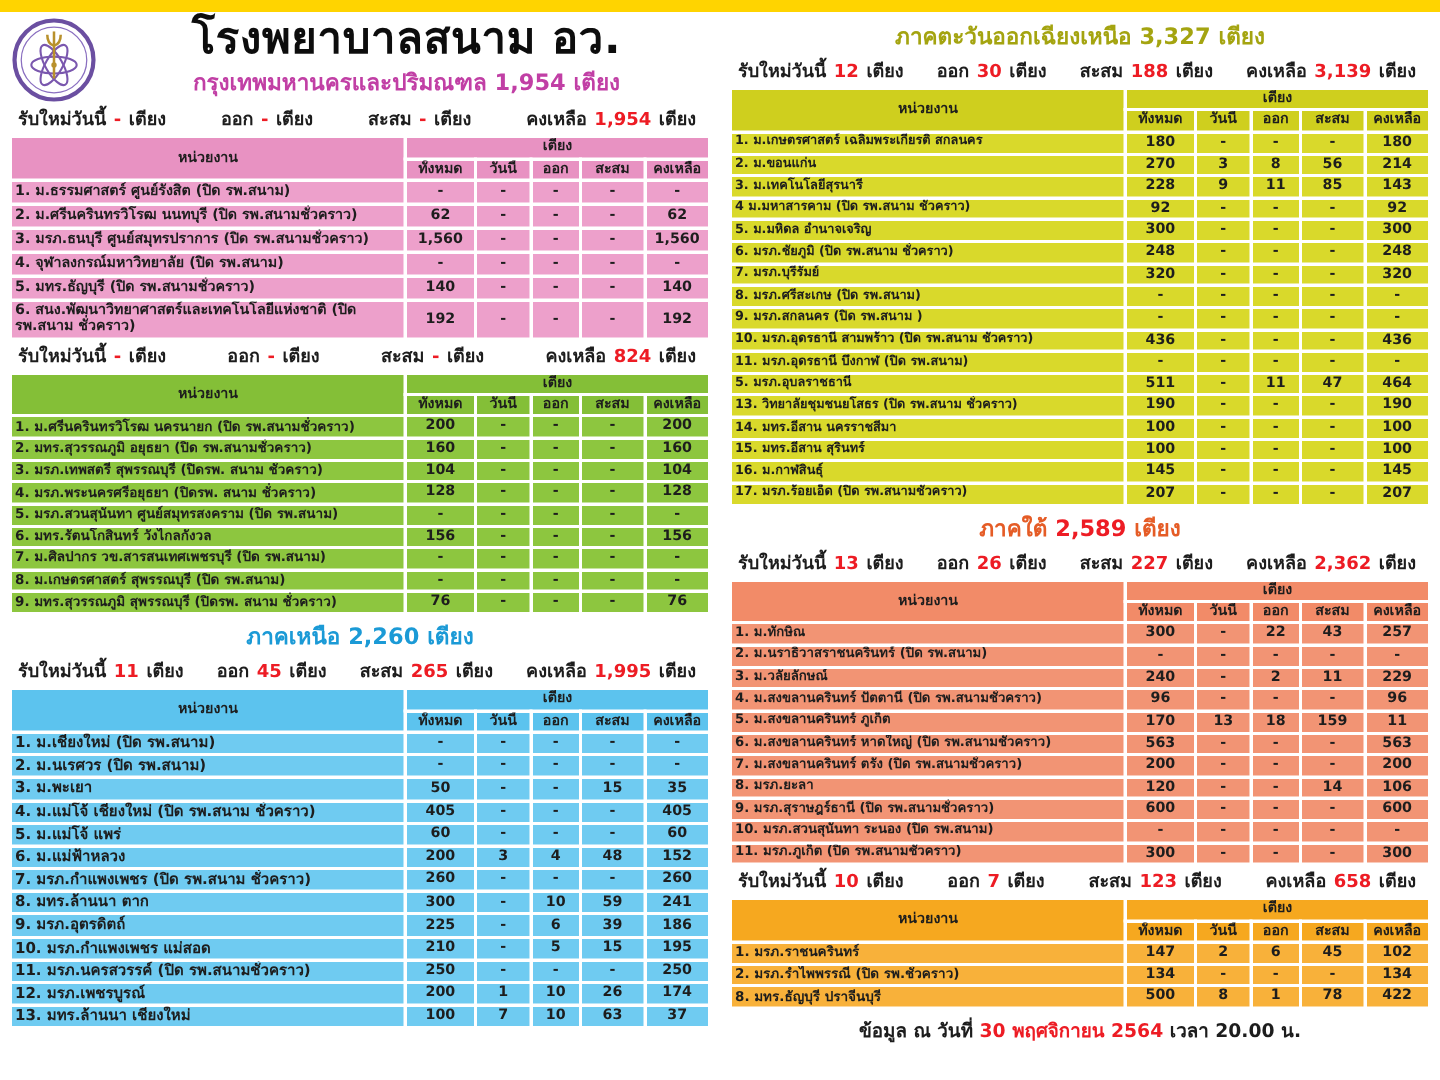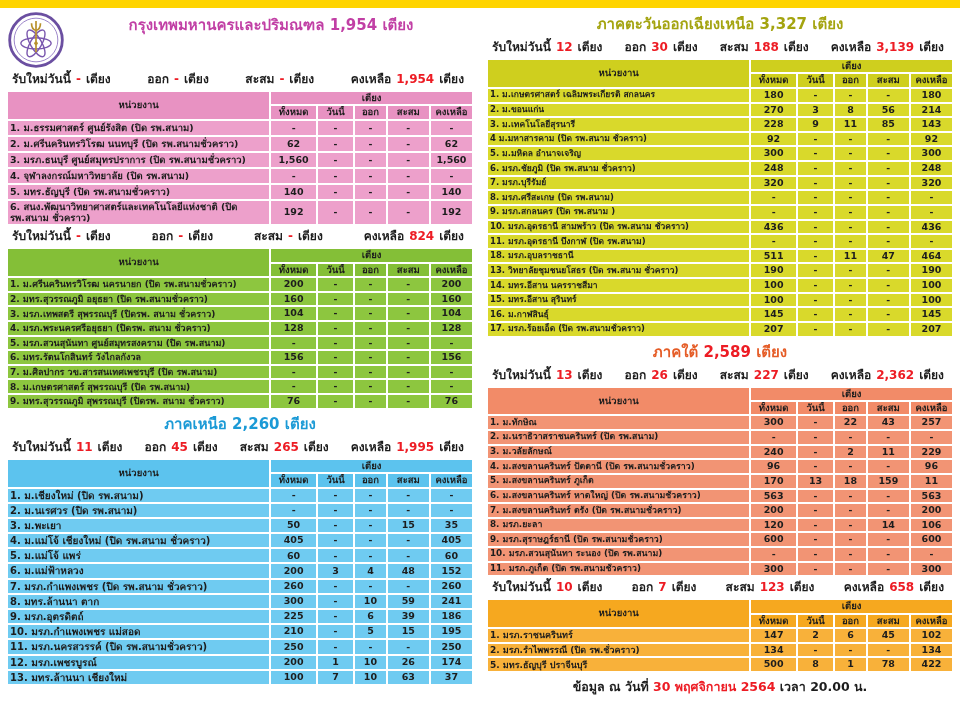--- a/index.html
+++ b/index.html
@@ -62,20 +62,21 @@
             <ellipse cx="50" cy="56" rx="27" ry="10" transform="rotate(60 50 56)"></ellipse>
             <ellipse cx="50" cy="56" rx="27" ry="10" transform="rotate(-60 50 56)"></ellipse>
           </g>
           <g stroke="#b8912c" stroke-width="3" fill="none">
             <path d="M50 16 V72"></path>
             <path d="M42 20 q0 11 8 13 q8 -2 8 -13"></path>
           </g>
           <circle cx="50" cy="56" r="3.2" fill="#b8912c"></circle>
         </svg>
         <div class="hdr-text">
+          <div class="main-title">โรงพยาบาลสนาม อว.</div>
           <div class="bkk-title region-title">
             <span class="rt-name">กรุงเทพมหานครและปริมณฑล</span>
             <span class="rt-total">1,954</span>
             <span class="rt-bed">เตียง</span>
           </div>
         </div>
       </div>
       <div class="stat-line">
         <span class="sg"><span>รับใหม่วันนี้</span><span class="sg-v">-</span><span>เตียง</span></span>
         <span class="sg"><span>ออก</span><span class="sg-v">-</span><span>เตียง</span></span>
@@ -526,21 +527,21 @@
             </tr>
             <tr>
               <td class="name">11. มรภ.อุดรธานี  บึงกาฬ  (ปิด รพ.สนาม)</td>
               <td class="val">-</td>
               <td class="val">-</td>
               <td class="val">-</td>
               <td class="val">-</td>
               <td class="val">-</td>
             </tr>
             <tr>
-              <td class="name">18. มรภ.อุบลราชธานี</td>
+              <td class="name">5. มรภ.อุบลราชธานี</td>
               <td class="val">511</td>
               <td class="val">-</td>
               <td class="val">11</td>
               <td class="val">47</td>
               <td class="val">464</td>
             </tr>
             <tr>
               <td class="name">13. วิทยาลัยชุมชนยโสธร  (ปิด รพ.สนาม ชั่วคราว)</td>
               <td class="val">190</td>
               <td class="val">-</td>
@@ -751,21 +752,21 @@
             </tr>
             <tr>
               <td class="name">2. มรภ.รำไพพรรณี (ปิด รพ.ชั่วคราว)</td>
               <td class="val">134</td>
               <td class="val">-</td>
               <td class="val">-</td>
               <td class="val">-</td>
               <td class="val">134</td>
             </tr>
             <tr>
-              <td class="name">5. มทร.ธัญบุรี  ปราจีนบุรี</td>
+              <td class="name">8. มทร.ธัญบุรี  ปราจีนบุรี</td>
               <td class="val">500</td>
               <td class="val">8</td>
               <td class="val">1</td>
               <td class="val">78</td>
               <td class="val">422</td>
             </tr>
           </tbody>
       </table>
     </section>
 

